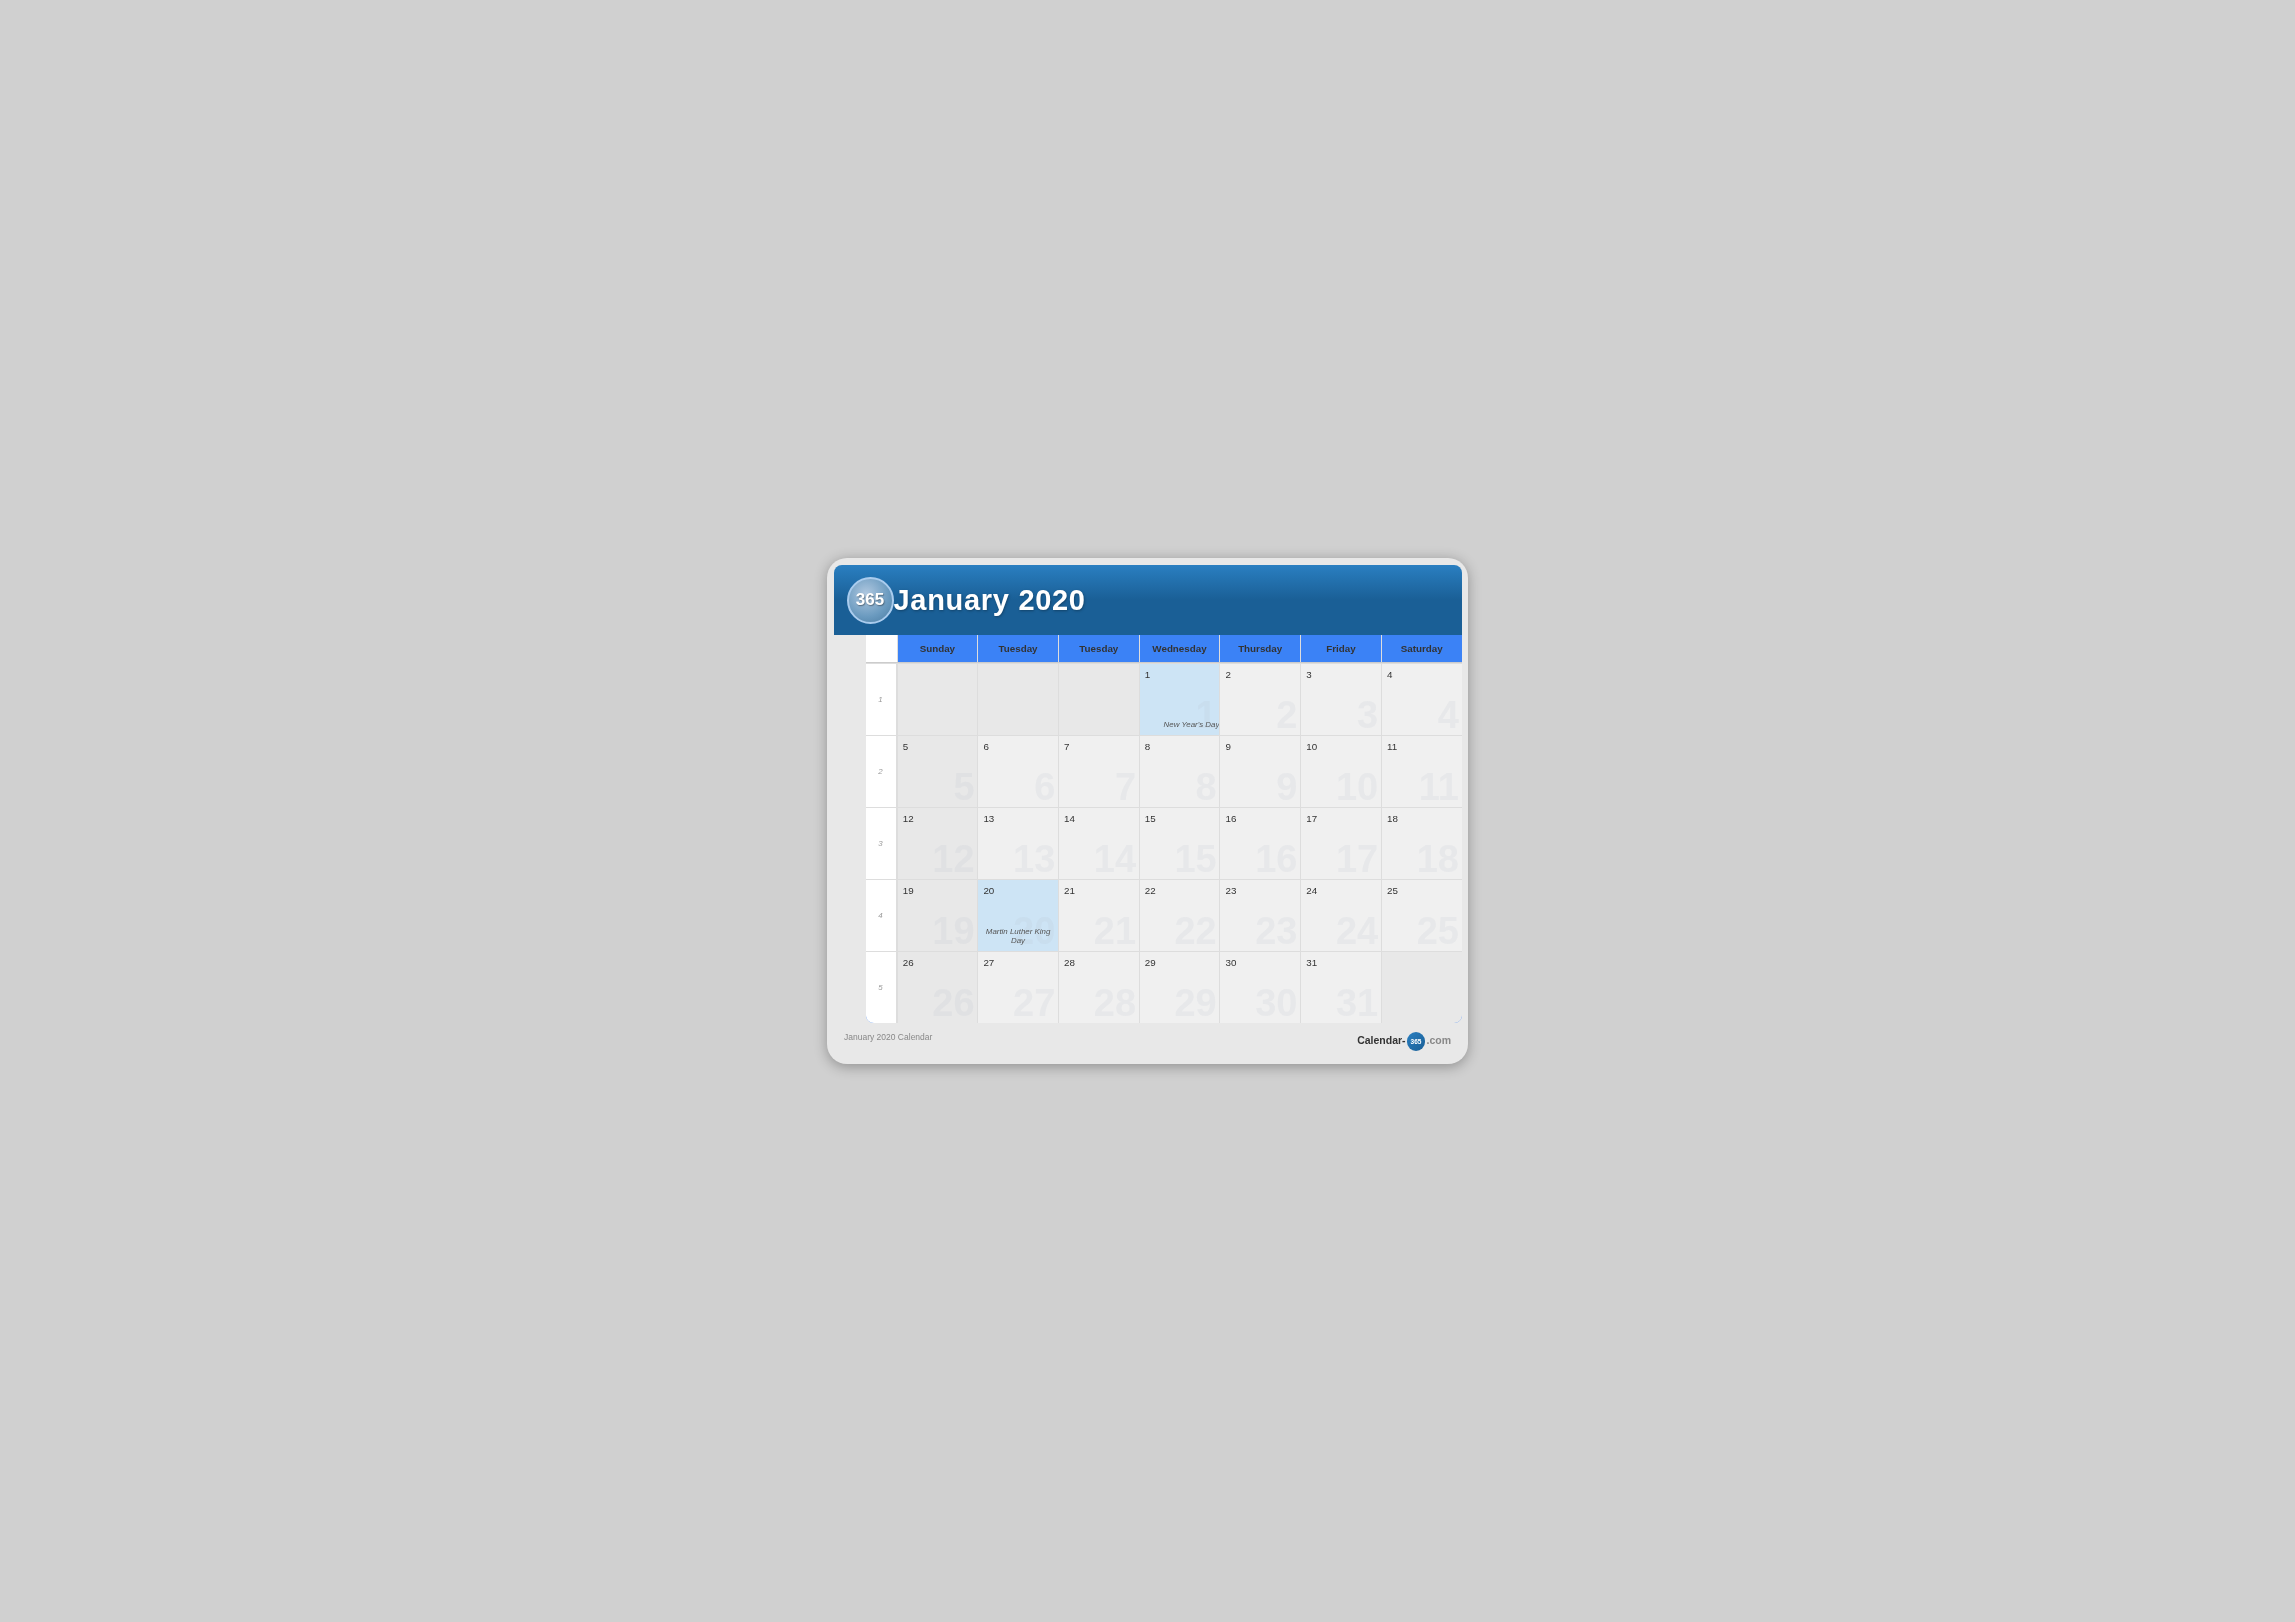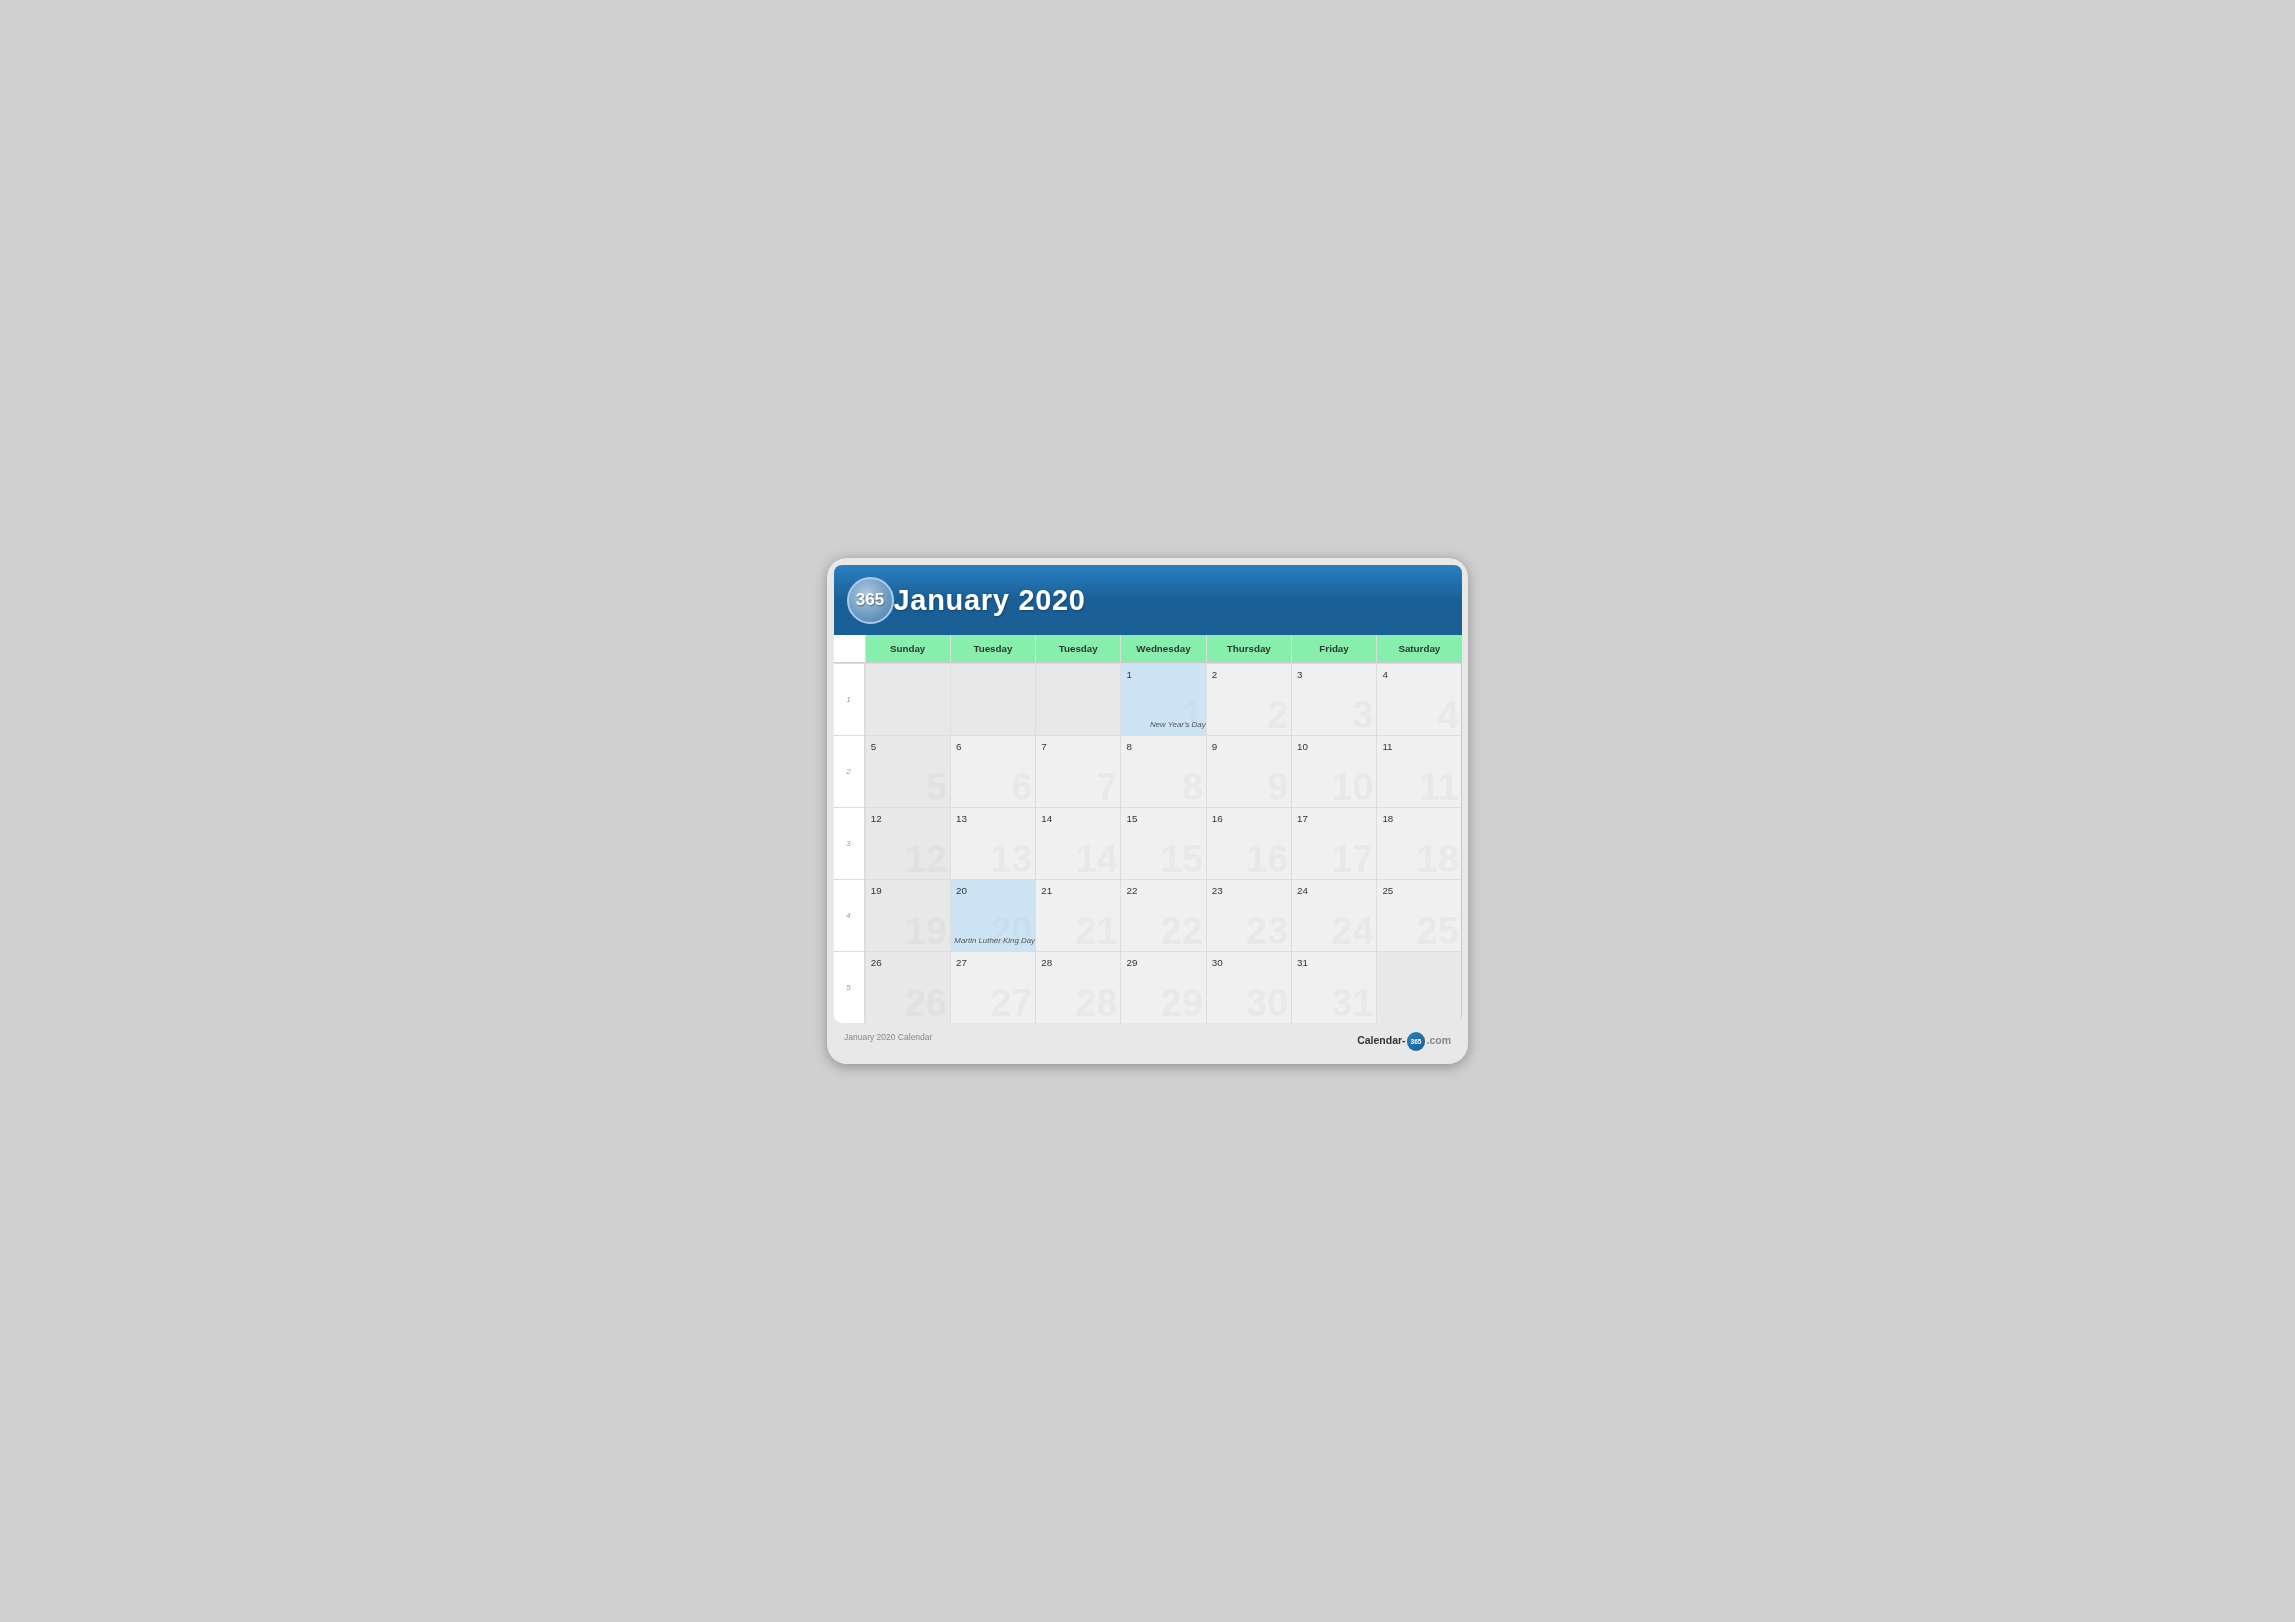--- a/index.html
+++ b/index.html
@@ -49,23 +49,24 @@
     .header-title {
       flex: 1;
       text-align: left;
       font-size: 29px;
       font-weight: bold;
       color: #ffffff;
       text-shadow: 0.7px 1.3px 2.6px rgba(0,0,0,0.3);
       letter-spacing: 0.7px;
     }
     .calendar-container {
-      background: #86efac;
+      background: #3b82f6;
       border-radius: 0 0 7.9px 7.9px;
       overflow: hidden;
+      margin-left: 32px;
     }
     .day-headers {
       display: grid;
       grid-template-columns: 31px repeat(7, 1fr);
       border-bottom: 0.7px solid #ccc;
     }
     .week-num-header {
       background: #fff;
     }
     .day-header {

